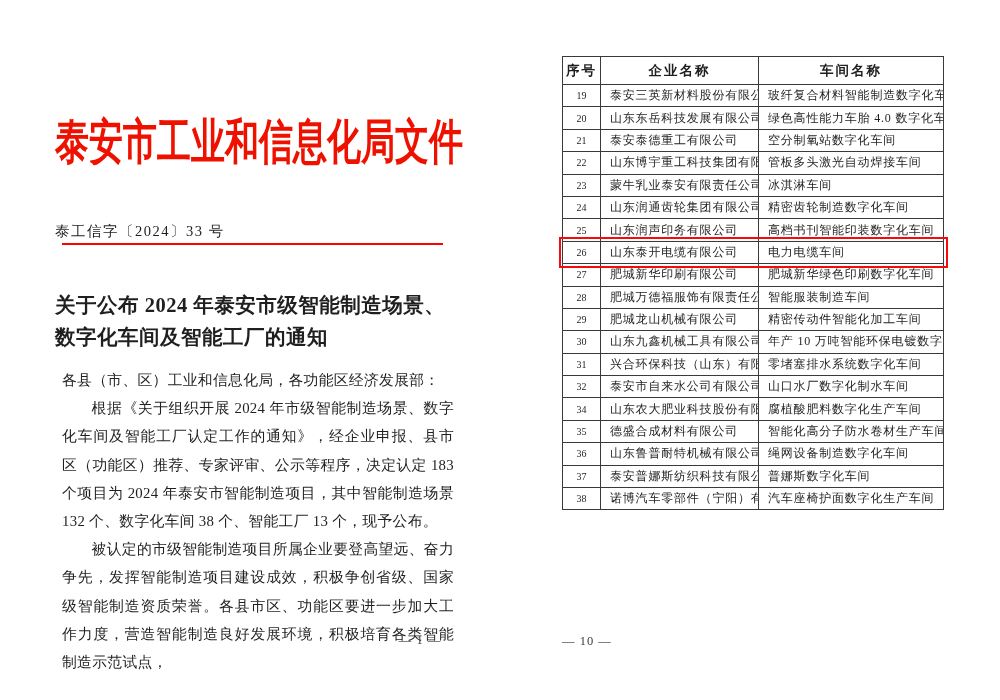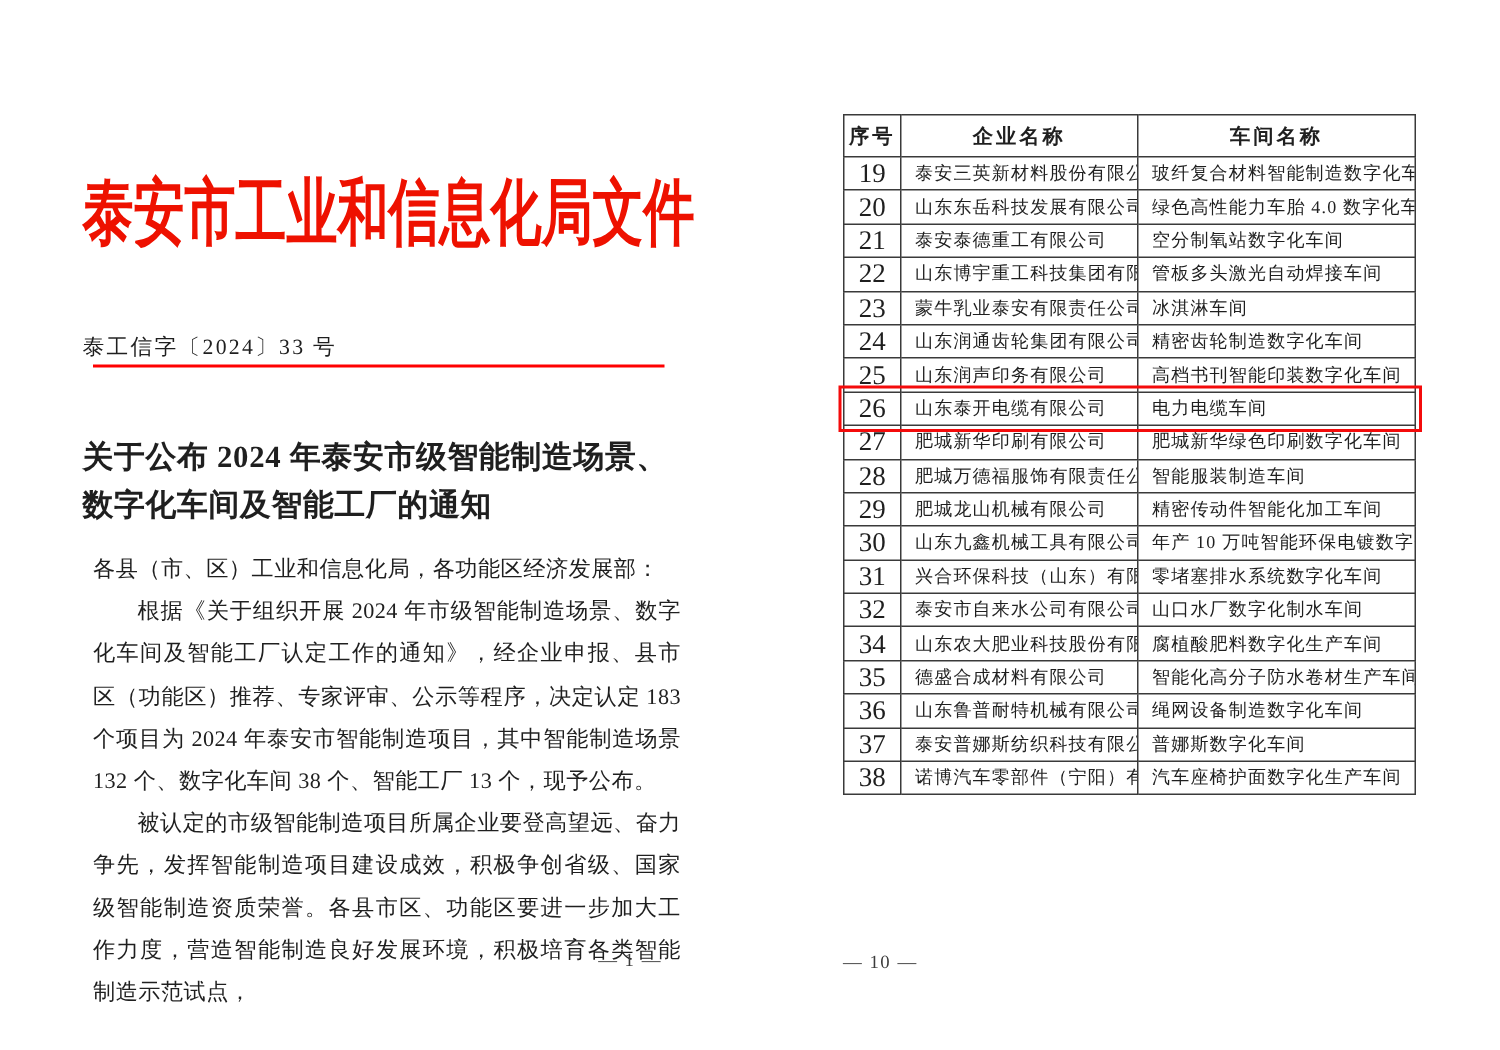--- a/index.html
+++ b/index.html
@@ -57,39 +57,39 @@
   }
   .body-text p{text-indent:2em;}
   .body-text p.salutation{text-indent:0;}
   .page-number{
     font-size:12.5px;color:#3c3c3c;letter-spacing:1px;white-space:nowrap;
   }
   .page-number.left{position:absolute;left:388px;top:633px;width:64px;text-align:center;}
   .page-number.right{position:absolute;left:562px;top:634px;}
   
   .workshop-table{
-    position:absolute;left:562px;top:76px;width:381px;
+    position:absolute;left:562px;top:56px;width:381px;
     border-collapse:collapse;table-layout:fixed;
     font-size:12px;
   }
   .workshop-table th,.workshop-table td{
     border:1px solid var(--border);
     overflow:hidden;white-space:nowrap;
   }
   .workshop-table th{
     height:28px;font-size:13.5px;font-weight:bold;
     text-align:center;letter-spacing:2px;
   }
   .workshop-table td{
     height:22.4px;padding:0 4px 0 9px;
     letter-spacing:0.8px;
   }
   .workshop-table td.num{
     text-align:center;padding:0;letter-spacing:0;
-    font-size:18px;
+    font-size:10px;
   }
   .workshop-table col.c-no{width:38px;}
   .workshop-table col.c-company{width:158px;}
   .workshop-table col.c-workshop{width:185px;}
   .workshop-table tr.highlighted{
     outline:2px solid var(--box-red);
     outline-offset:2px;
   }
 </style>
 </head>

